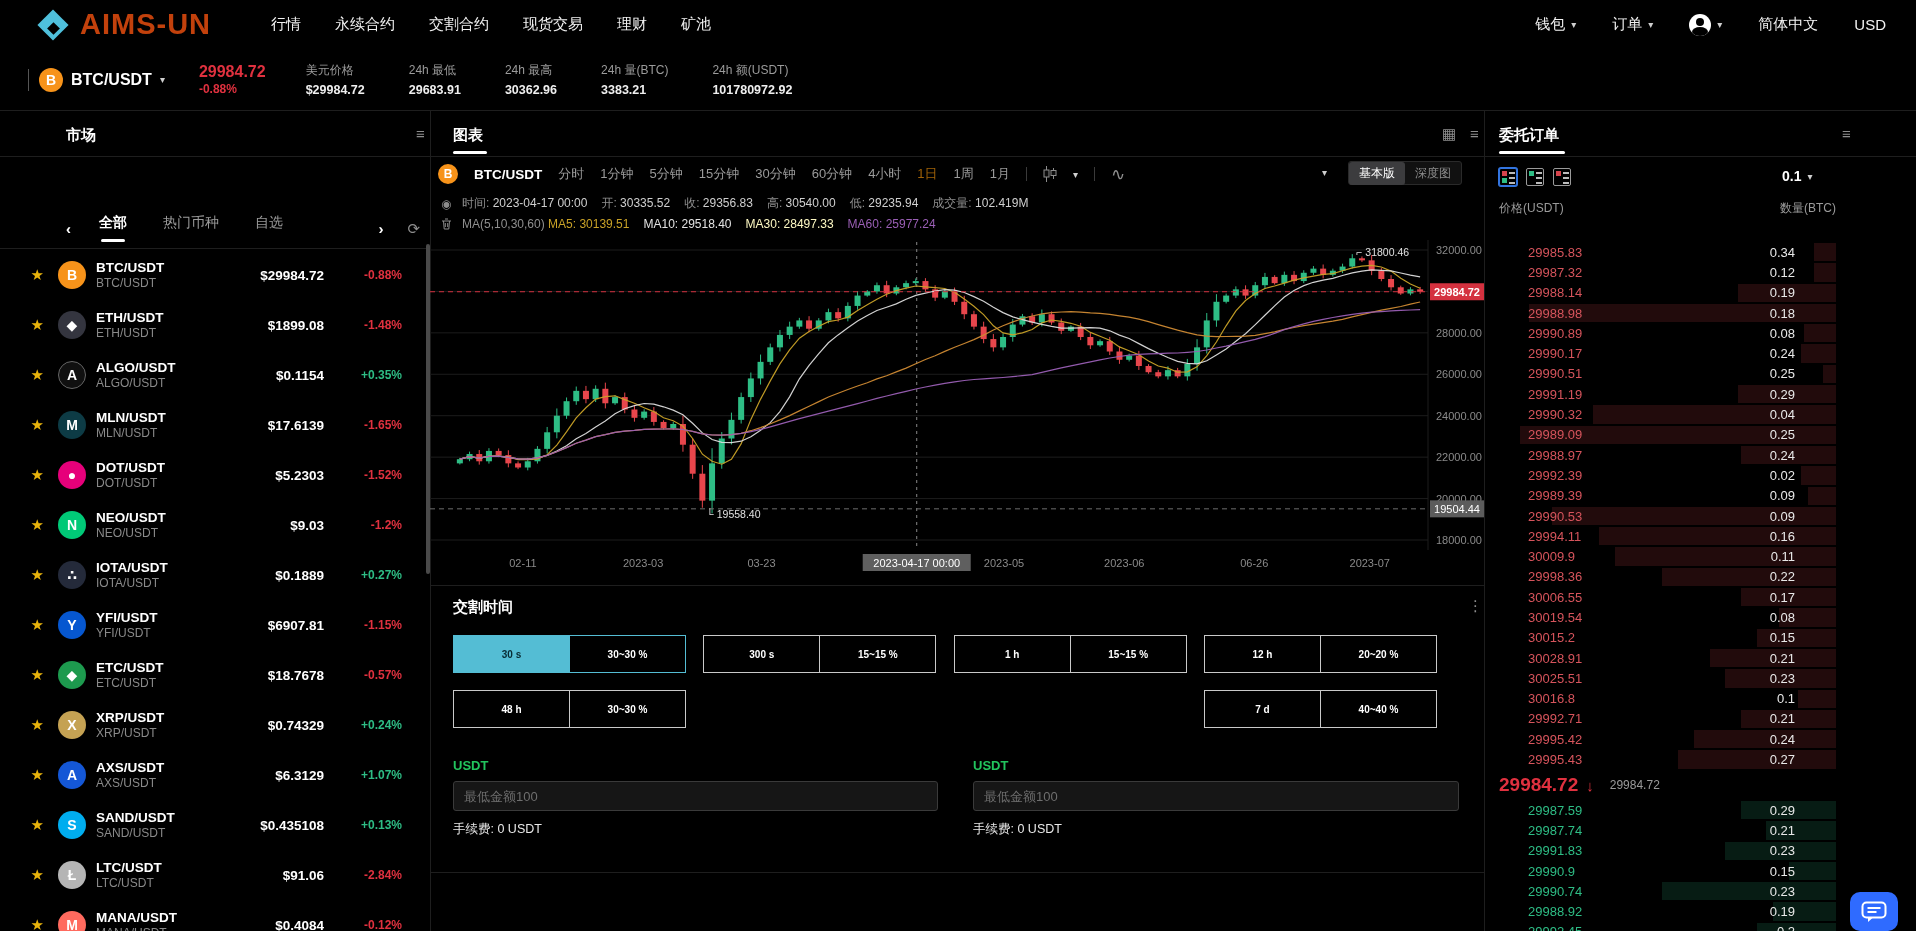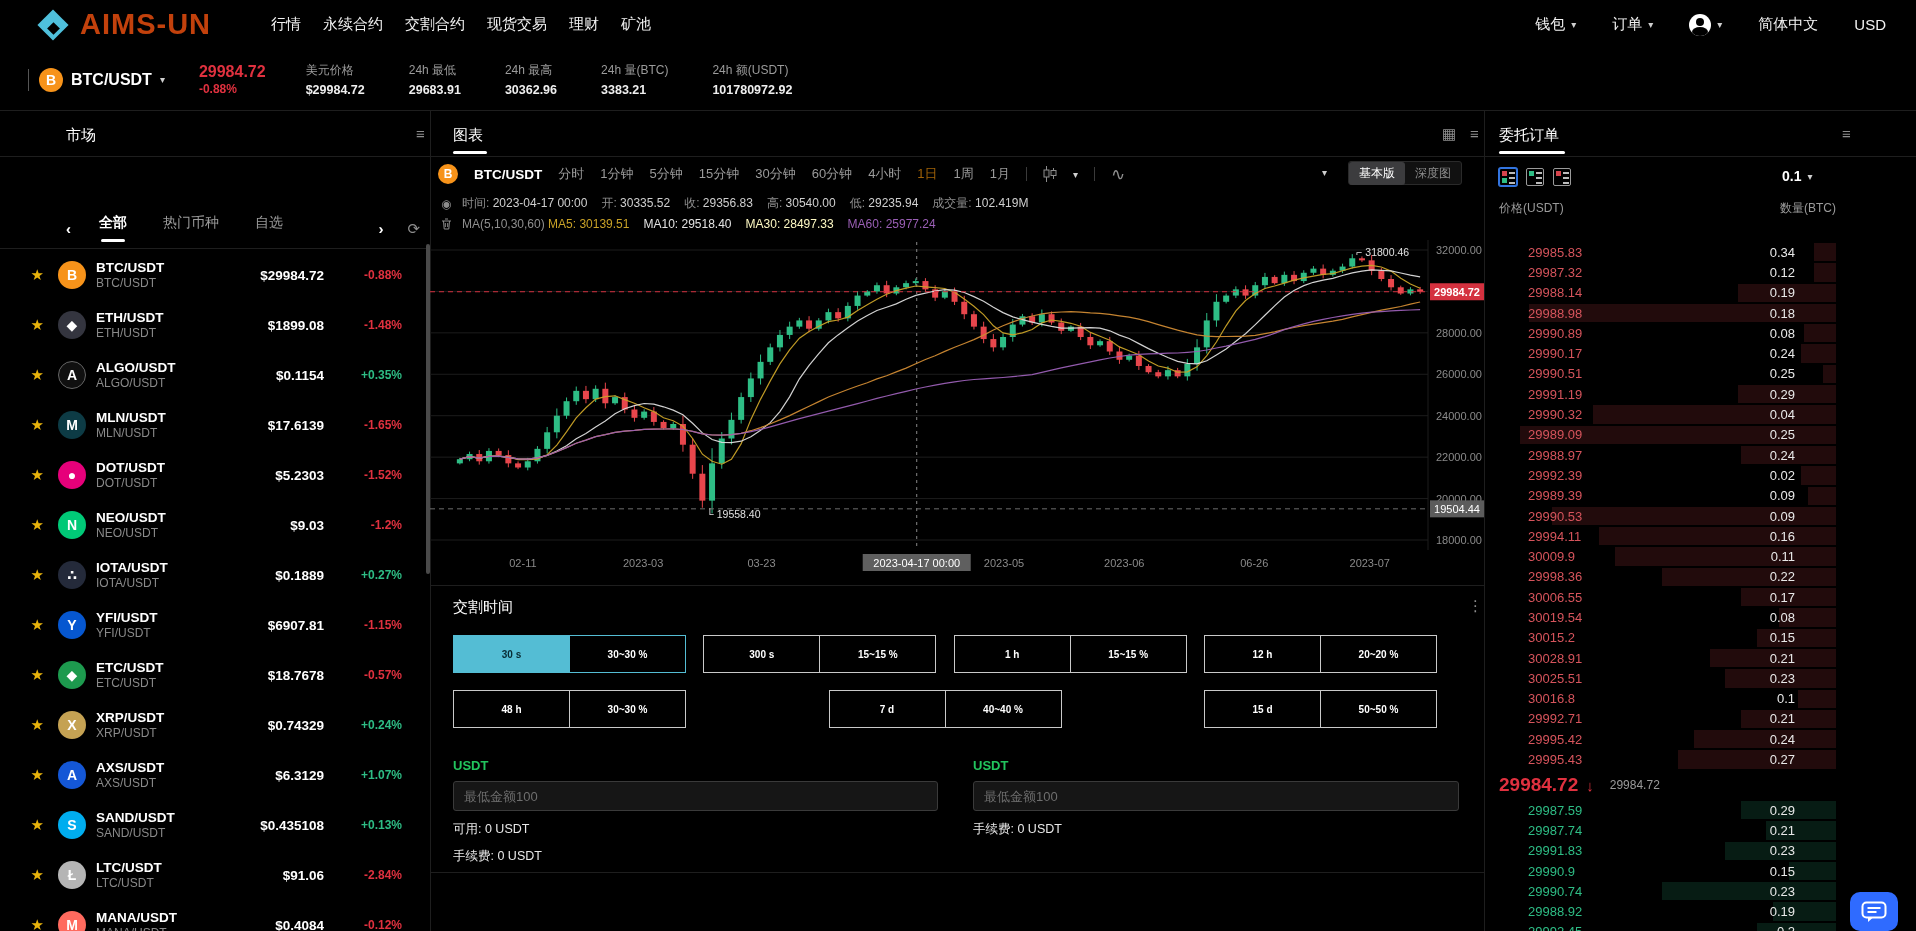--- a/index.html
+++ b/index.html
@@ -10,21 +10,21 @@
   .red{color:#e0313f}
   .green{color:#2ebd85}
 
   
   #topnav{position:absolute;left:0;top:0;width:1916px;height:49px;display:flex;align-items:center;padding:0 30px 0 38px}
   #logo{display:flex;align-items:center;gap:12px}
   .logo-mark{position:relative;width:30px;height:30px}
   .logo-mark .d1{position:absolute;left:4px;top:4px;width:22px;height:22px;background:#4fc0dc;transform:rotate(45deg)}
   .logo-mark .d2{position:absolute;left:11px;top:14px;width:9px;height:9px;background:#000;transform:rotate(45deg)}
   #logo .logo-text{font-size:29px;font-weight:bold;color:#c2410c;letter-spacing:1px}
-  #nav-menu{display:flex;gap:22px;margin-left:60px;font-size:15px}
+  #nav-menu{display:flex;gap:34px;margin-left:60px;font-size:15px}
   #nav-menu .nav-item{color:#f2f2f2;cursor:pointer;white-space:nowrap}
   #nav-right{margin-left:auto;display:flex;align-items:center;gap:36px;font-size:15px}
   .nav-drop{display:flex;align-items:center;gap:6px;color:#f2f2f2;cursor:pointer}
   .chev{font-size:10px;color:#cfcfcf}
   .avatar{width:22px;height:22px;border-radius:50%;background:#fff;position:relative;overflow:hidden}
   .avatar:before{content:"";position:absolute;left:7px;top:4px;width:8px;height:8px;border-radius:50%;background:#000}
   .avatar:after{content:"";position:absolute;left:3px;top:13px;width:16px;height:10px;border-radius:50%;background:#000}
 
   
   #tickerbar{position:absolute;left:0;top:49px;width:1916px;height:61px;display:flex;align-items:center}
@@ -35,21 +35,21 @@
   #ticker-price{margin-left:34px;line-height:1.25}
   #ticker-price .p{font-size:16px;font-weight:bold}
   #ticker-price .c{font-size:12px;font-weight:bold}
   #ticker-stats{display:flex;gap:44px;margin-left:40px}
   .stat .lb{font-size:12px;color:#9b9b9b;margin-bottom:4px}
   .stat .vl{font-size:12.5px;color:#efefef;font-weight:bold}
 
   
   .hline{position:absolute;background:#1e1e1e;height:1px}
   .vline{position:absolute;background:#1e1e1e;width:1px}
-  .panel-title{font-size:15px;font-weight:normal;color:#fff}
+  .panel-title{font-size:15px;font-weight:bold;color:#fff}
   .tab-underline{position:absolute;height:3px;background:#fff;border-radius:2px}
   .icon-btn{color:#8d8d8d;cursor:pointer;font-size:15px;line-height:1}
 
   
   #search-box{position:absolute;left:66px;top:172px;width:354px;height:30px;background:#1a1a1a;border:1px solid #2e2e2e;border-radius:4px;display:flex;align-items:center;padding:0 10px;gap:8px}
   #search-box input{background:transparent;border:none;outline:none;color:#ddd;font-size:13.5px;width:100%;font-family:inherit}
   #search-box input::placeholder{color:#777}
   #market-tabs{position:absolute;left:66px;top:214px;width:354px;display:flex;align-items:center;font-size:14px}
   #market-tabs .mtab{margin-right:36px;color:#9b9b9b;cursor:pointer;padding-bottom:10px;position:relative}
   #market-tabs .mtab.active{color:#fff;font-weight:bold}
@@ -677,32 +677,27 @@
         <div class="half pct">20~20 %</div>
       </div>
       <div class="dl-group">
         <div class="half time">48 h</div>
         <div class="half pct">30~30 %</div>
       </div>
       <div class="dl-group">
         <div class="half time">7 d</div>
         <div class="half pct">40~40 %</div>
       </div>
-      <div class="dl-group">
-        <div class="half time">15 d</div>
-        <div class="half pct">50~50 %</div>
-      </div>
     </div>
 
   <div class="dform abs" style="left:453px;top:758px;width:485px">
     <div class="cur">USDT</div>
     <div class="inp">
       <input type="text" placeholder="最低金额100" style="">
     </div>
-    <div class="meta">可用: 0 USDT</div>
     <div class="meta">手续费: 0 USDT</div>
   </div>
   <div class="dform abs" style="left:973px;top:758px;width:486px">
     <div class="cur">USDT</div>
     <div class="inp">
       <input type="text" placeholder="最低金额100" style="">
     </div>
     <div class="meta">手续费: 0 USDT</div>
   </div>
   <div class="hline" style="left:430px;top:872px;width:1054px"></div>

